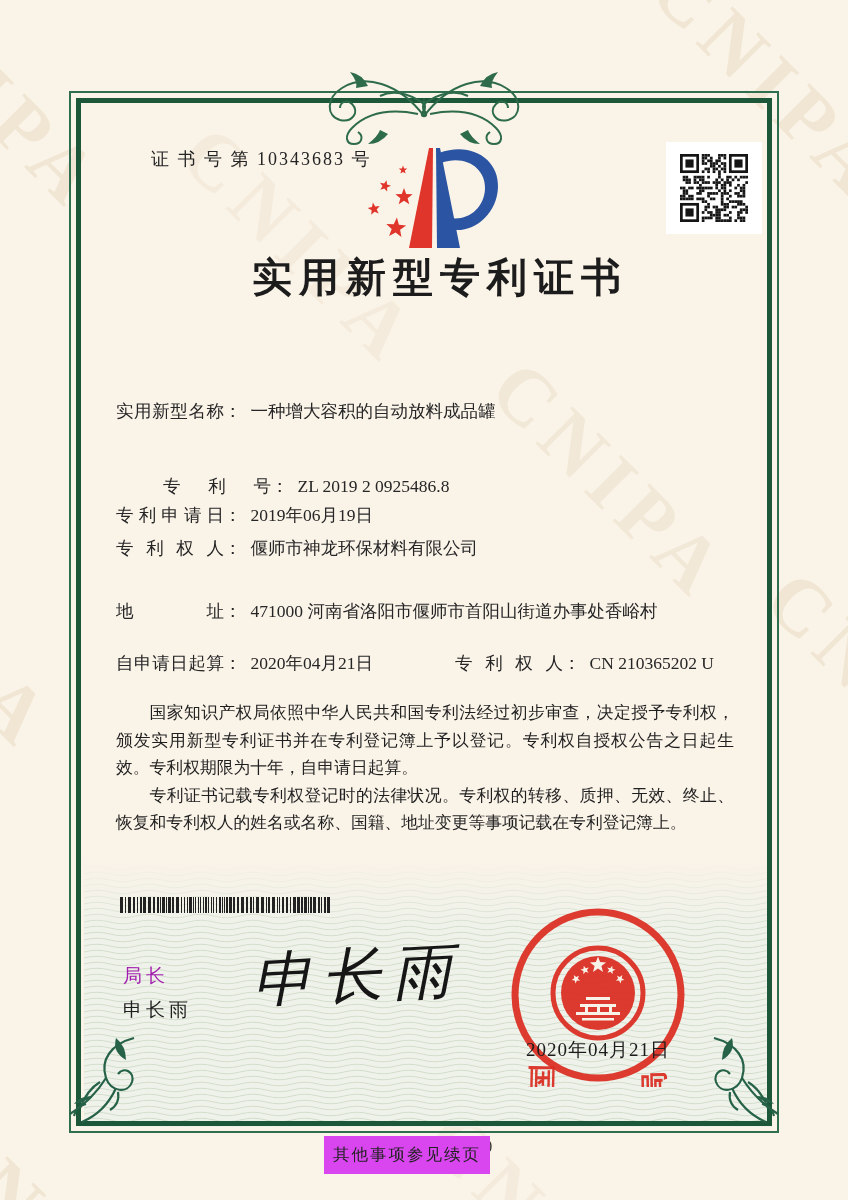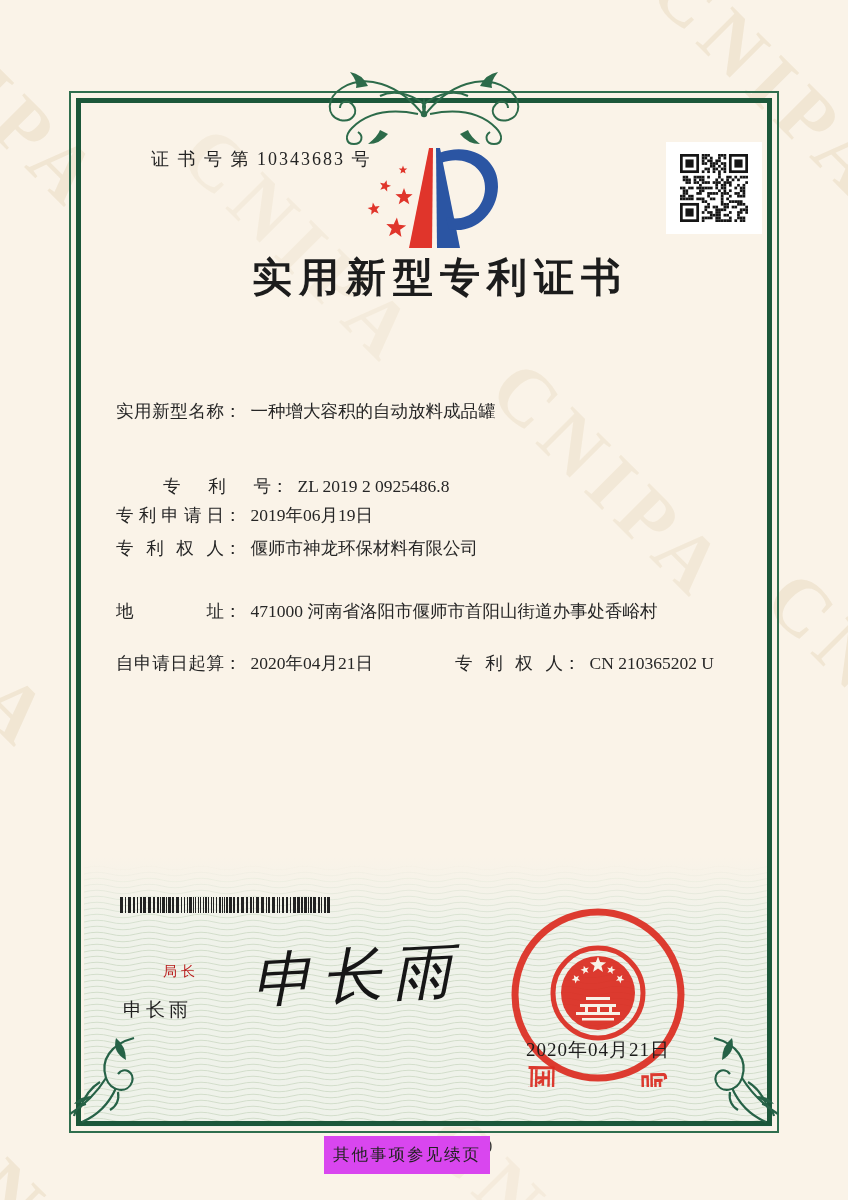--- a/index.html
+++ b/index.html
@@ -35,21 +35,21 @@
   .flabel { display:inline-block; width:108px; text-align:justify; text-align-last:justify;
             text-justify:inter-character; }
   .fcolon { margin-right:9px; }
   .fpair2 { position:absolute; left:339px; top:0; white-space:nowrap; }
 
   .paras  { position:absolute; left:116px; top:699px; width:618px; font-size:16.8px;
             line-height:27.5px; color:#1f1f1f; text-align:justify; }
   .paras p { margin:0; text-indent:2em; }
 
   .barcode { position:absolute; left:120px; top:897px; }
-  .post  { position:absolute; left:123px; top:963px;  font-size:14px; letter-spacing:4px; color:#b91c1c;margin-left:40px; }
+  .post  { position:absolute; left:123px; top:963px;  font-size:19px; letter-spacing:4px; color:#a21caf; }
   .pname { position:absolute; left:123px; top:997px;  font-size:19px; letter-spacing:4px; color:#1e1e1e; }
   .sig   { position:absolute; left:252px; top:936px; font-size:60px; letter-spacing:10px;
            color:#161616; transform:rotate(-3deg); font-style:italic; }
 
   .sealsvg { position:absolute; left:506px; top:903px; }
 
   .pagenum { position:absolute; left:0; top:1136px; width:100%; text-align:center;
              font-size:15px; letter-spacing:3px; color:#333; }
   .note { position:absolute; left:324px; top:1136px; width:166px; height:38px; background:#d946ef;
           text-align:center; line-height:38px; font-size:16.5px; letter-spacing:2px; color:#222; }
@@ -407,20 +407,24 @@
   <div class="frow" style="left:116px; top:599px;">
     <span class="flabel">地址</span><span class="fcolon">：</span><span>471000 河南省洛阳市偃师市首阳山街道办事处香峪村</span>
   </div>
   <div class="frow" style="left:116px; top:651px;">
     <span class="flabel">自申请日起算</span><span class="fcolon">：</span><span>2020年04月21日</span>
     <span class="fpair2">
       <span class="flabel">专利权人</span><span class="fcolon">：</span><span>CN 210365202 U</span>
     </span>
   </div>
 
+  <div class="paras">
+    <p>国家知识产权局依照中华人民共和国专利法经过初步审查，决定授予专利权，颁发实用新型专利证书并在专利登记簿上予以登记。专利权自授权公告之日起生效。专利权期限为十年，自申请日起算。</p>
+    <p>专利证书记载专利权登记时的法律状况。专利权的转移、质押、无效、终止、恢复和专利权人的姓名或名称、国籍、地址变更等事项记载在专利登记簿上。</p>
+  </div>
 
   <svg id="barcode" class="barcode" width="218" height="16">
       <rect x="0" y="0" width="3" height="16" fill="#222"></rect>
       <rect x="5" y="0" width="1" height="16" fill="#222"></rect>
       <rect x="8" y="0" width="3" height="16" fill="#222"></rect>
       <rect x="13" y="0" width="2" height="16" fill="#222"></rect>
       <rect x="17" y="0" width="1" height="16" fill="#222"></rect>
       <rect x="20" y="0" width="2" height="16" fill="#222"></rect>
       <rect x="23" y="0" width="3" height="16" fill="#222"></rect>
       <rect x="28" y="0" width="3" height="16" fill="#222"></rect>

